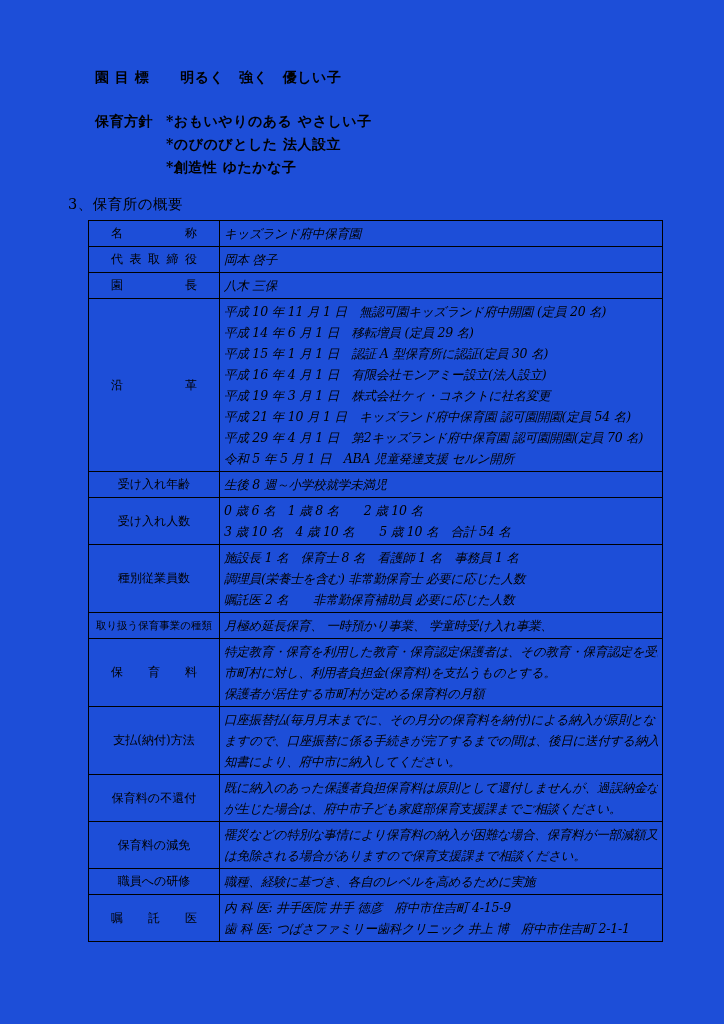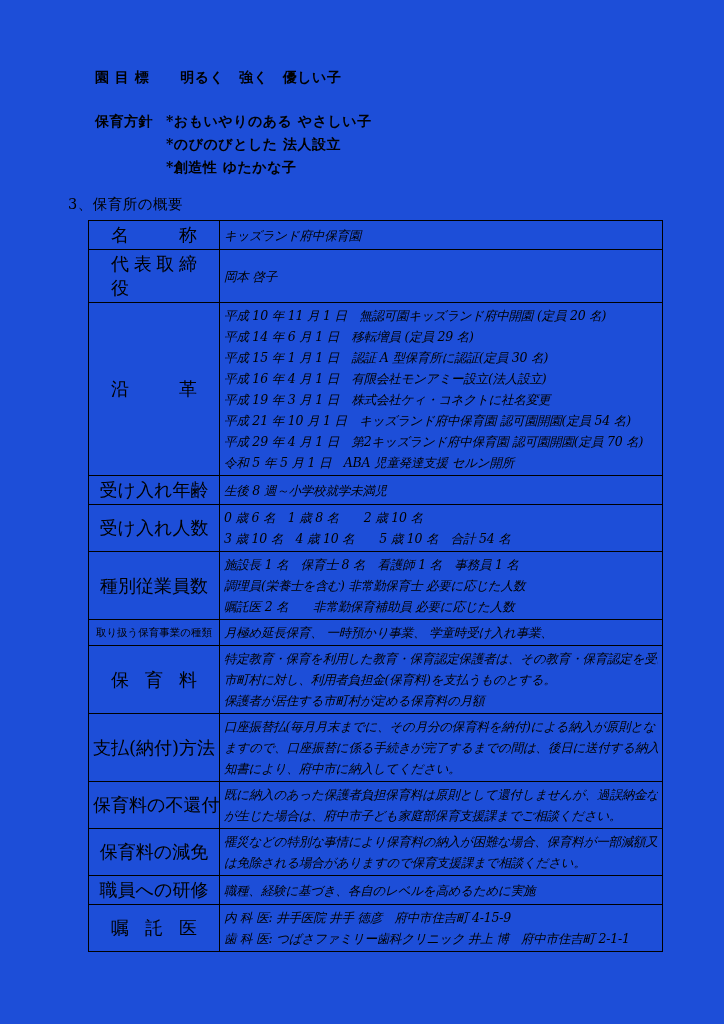--- a/index.html
+++ b/index.html
@@ -53,21 +53,21 @@
     table-layout: fixed;
   }
   table.otable td {
     border: 1px solid #000;
     padding: 2px 4px;
     vertical-align: middle;
   }
   td.label-cell {
     width: 122px;
     text-align: center;
-    font-size: 18px;
+    font-size: 12px;
     white-space: nowrap;
   }
   td.label-cell.small-label { font-size: 10.5px; }
   td.label-cell .dist {
     display: inline-block;
     width: 86px;
     text-align: justify;
     text-align-last: justify;
     -moz-text-align-last: justify;
     white-space: normal;
@@ -115,20 +115,26 @@
             <div class="cell-line">キッズランド府中保育園</div>
           </td>
         </tr>
         <tr>
           <td class="label-cell"><span class="dist">代表取締役</span></td>
           <td class="content-cell">
             <div class="cell-line">岡本 啓子</div>
           </td>
         </tr>
         <tr>
+          <td class="label-cell"><span class="dist">園長</span></td>
+          <td class="content-cell">
+            <div class="cell-line">八木 三保</div>
+          </td>
+        </tr>
+        <tr>
           <td class="label-cell"><span class="dist">沿革</span></td>
           <td class="content-cell">
             <div class="cell-line">平成 10 年 11 月 1 日　無認可園キッズランド府中開園 (定員 20 名)</div>
             <div class="cell-line">平成 14 年 6 月 1 日　移転増員 (定員 29 名)</div>
             <div class="cell-line">平成 15 年 1 月 1 日　認証 A 型保育所に認証(定員 30 名)</div>
             <div class="cell-line">平成 16 年 4 月 1 日　有限会社モンアミー設立(法人設立)</div>
             <div class="cell-line">平成 19 年 3 月 1 日　株式会社ケィ・コネクトに社名変更</div>
             <div class="cell-line">平成 21 年 10 月 1 日　キッズランド府中保育園 認可園開園(定員 54 名)</div>
             <div class="cell-line">平成 29 年 4 月 1 日　第2キッズランド府中保育園 認可園開園(定員 70 名)</div>
             <div class="cell-line">令和 5 年 5 月 1 日　ABA 児童発達支援 セルン開所</div>

